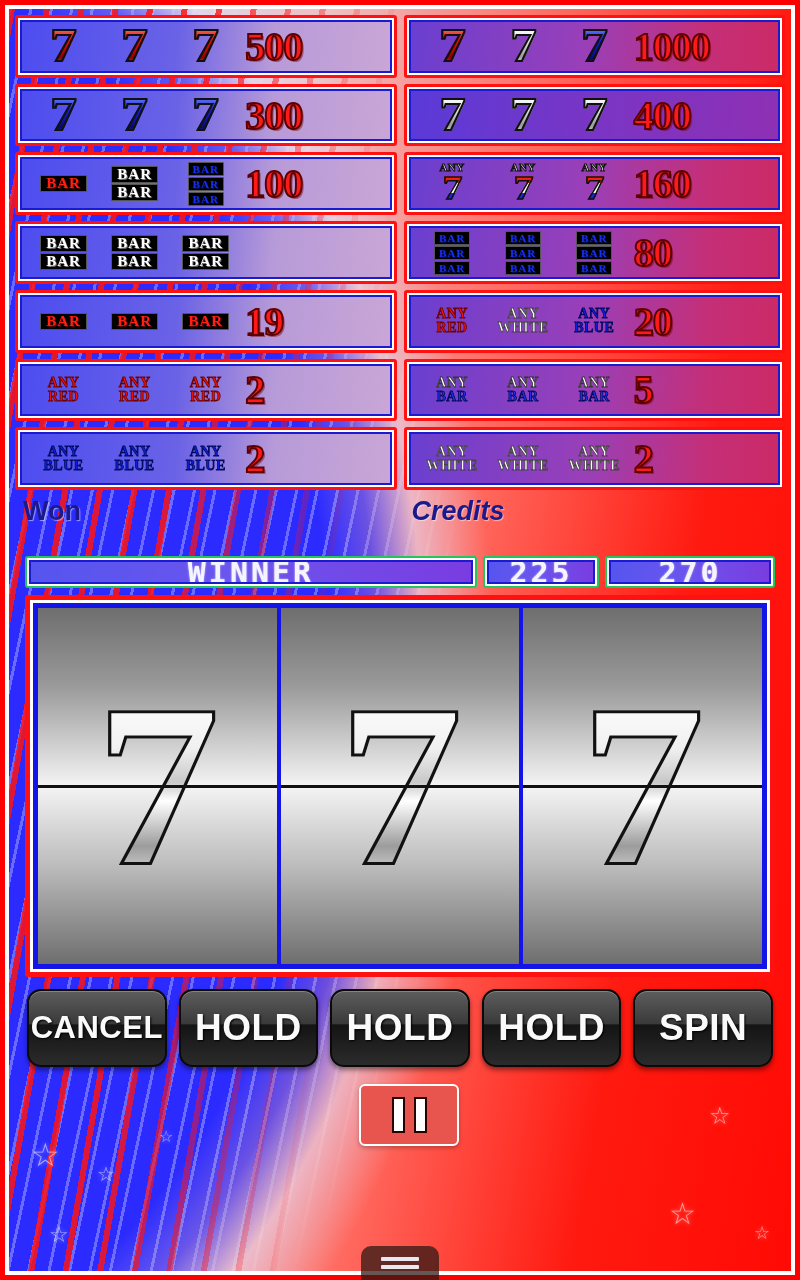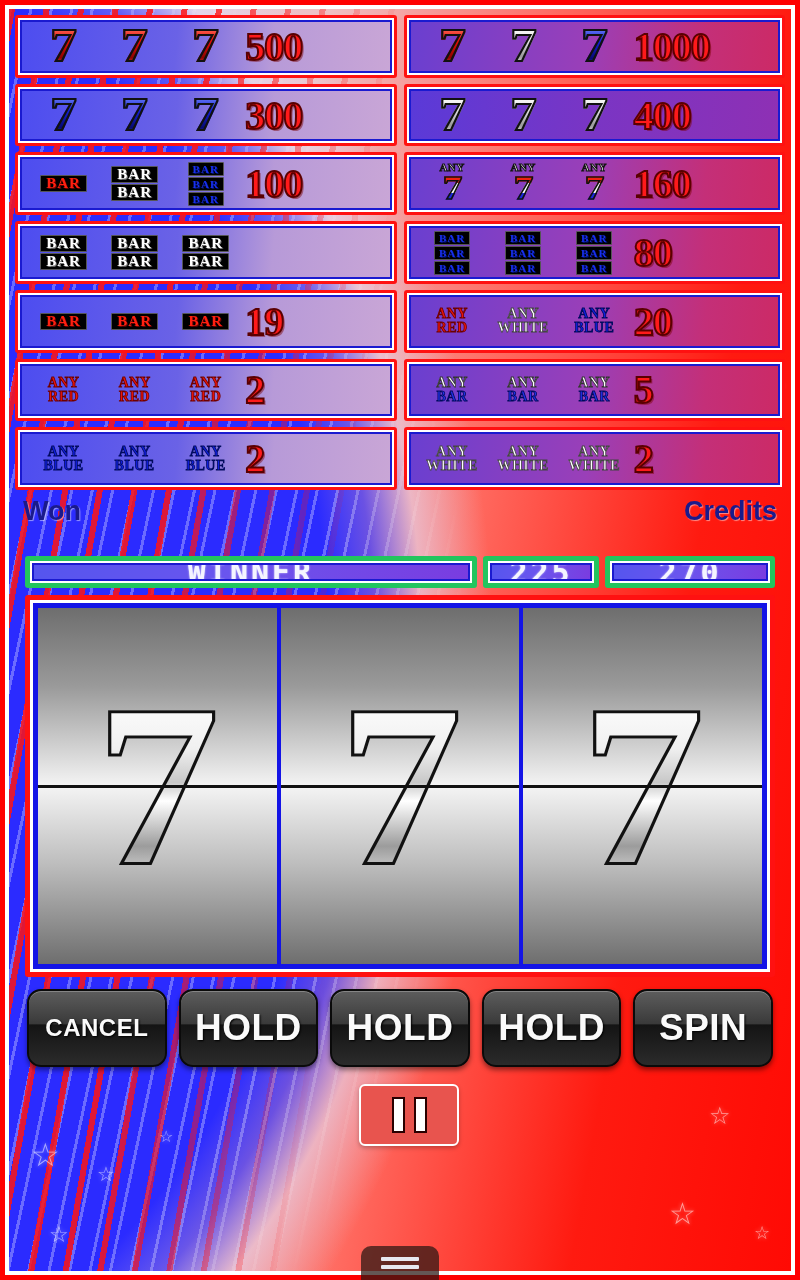--- a/index.html
+++ b/index.html
@@ -170,28 +170,28 @@
     display:flex; align-items:center;
   }
   .status-label {
     font-family:"Liberation Sans", sans-serif;
     font-weight:bold; font-size:27px;
     color:#1a1a8c;
     text-shadow:1px 1px 1px rgba(255,255,255,.5);
   }
   #label-instructions { flex:0 0 450px; text-align:center; }
   #label-won { flex:0 0 116px; text-align:left; }
-  #label-credits { flex:1; text-align:right; }
+  #label-credits { flex:1; text-align:center;font-style:italic; }
 
   #status-row {
     position:absolute; left:16px; right:16px; top:523px; height:56px;
     display:flex; gap:6px;
   }
   .lcd-box {
-    border:5px solid #22c55e; border-radius:3px;
+    border:2px solid #22c55e; border-radius:3px;
     background:#ffffff; padding:2px; position:relative;margin-top:24px;
   }
   .lcd-inner {
     position:absolute; inset:2px;
     border:2px solid #1a1ad0;
     display:flex; align-items:center; justify-content:center;
     background:linear-gradient(100deg,#5555ee 0%,#6a55ee 45%,#7a3ce0 100%);
     overflow:hidden;
   }
   .lcd-text {
@@ -251,21 +251,21 @@
     color:#fafafa;
     font-family:"Liberation Sans", sans-serif;
     font-weight:bold; font-size:37px;
     letter-spacing:.5px;
     display:flex; align-items:center; justify-content:center;
     box-shadow:0 3px 5px rgba(0,0,0,.45), inset 0 1px 0 rgba(255,255,255,.25);
     text-shadow:1px 1px 2px #000;
     cursor:pointer;
     user-select:none;
   }
-  .game-btn.small-text { font-size:24px; }
+  .game-btn.small-text { font-size:31px; }
 
   
   #pause-btn {
     position:absolute; left:350px; top:1075px;
     width:100px; height:62px;
     background:#e8544e;
     border:2px solid #ffffff;
     border-radius:6px;
     display:flex; align-items:center; justify-content:center; gap:9px;
     cursor:pointer;

